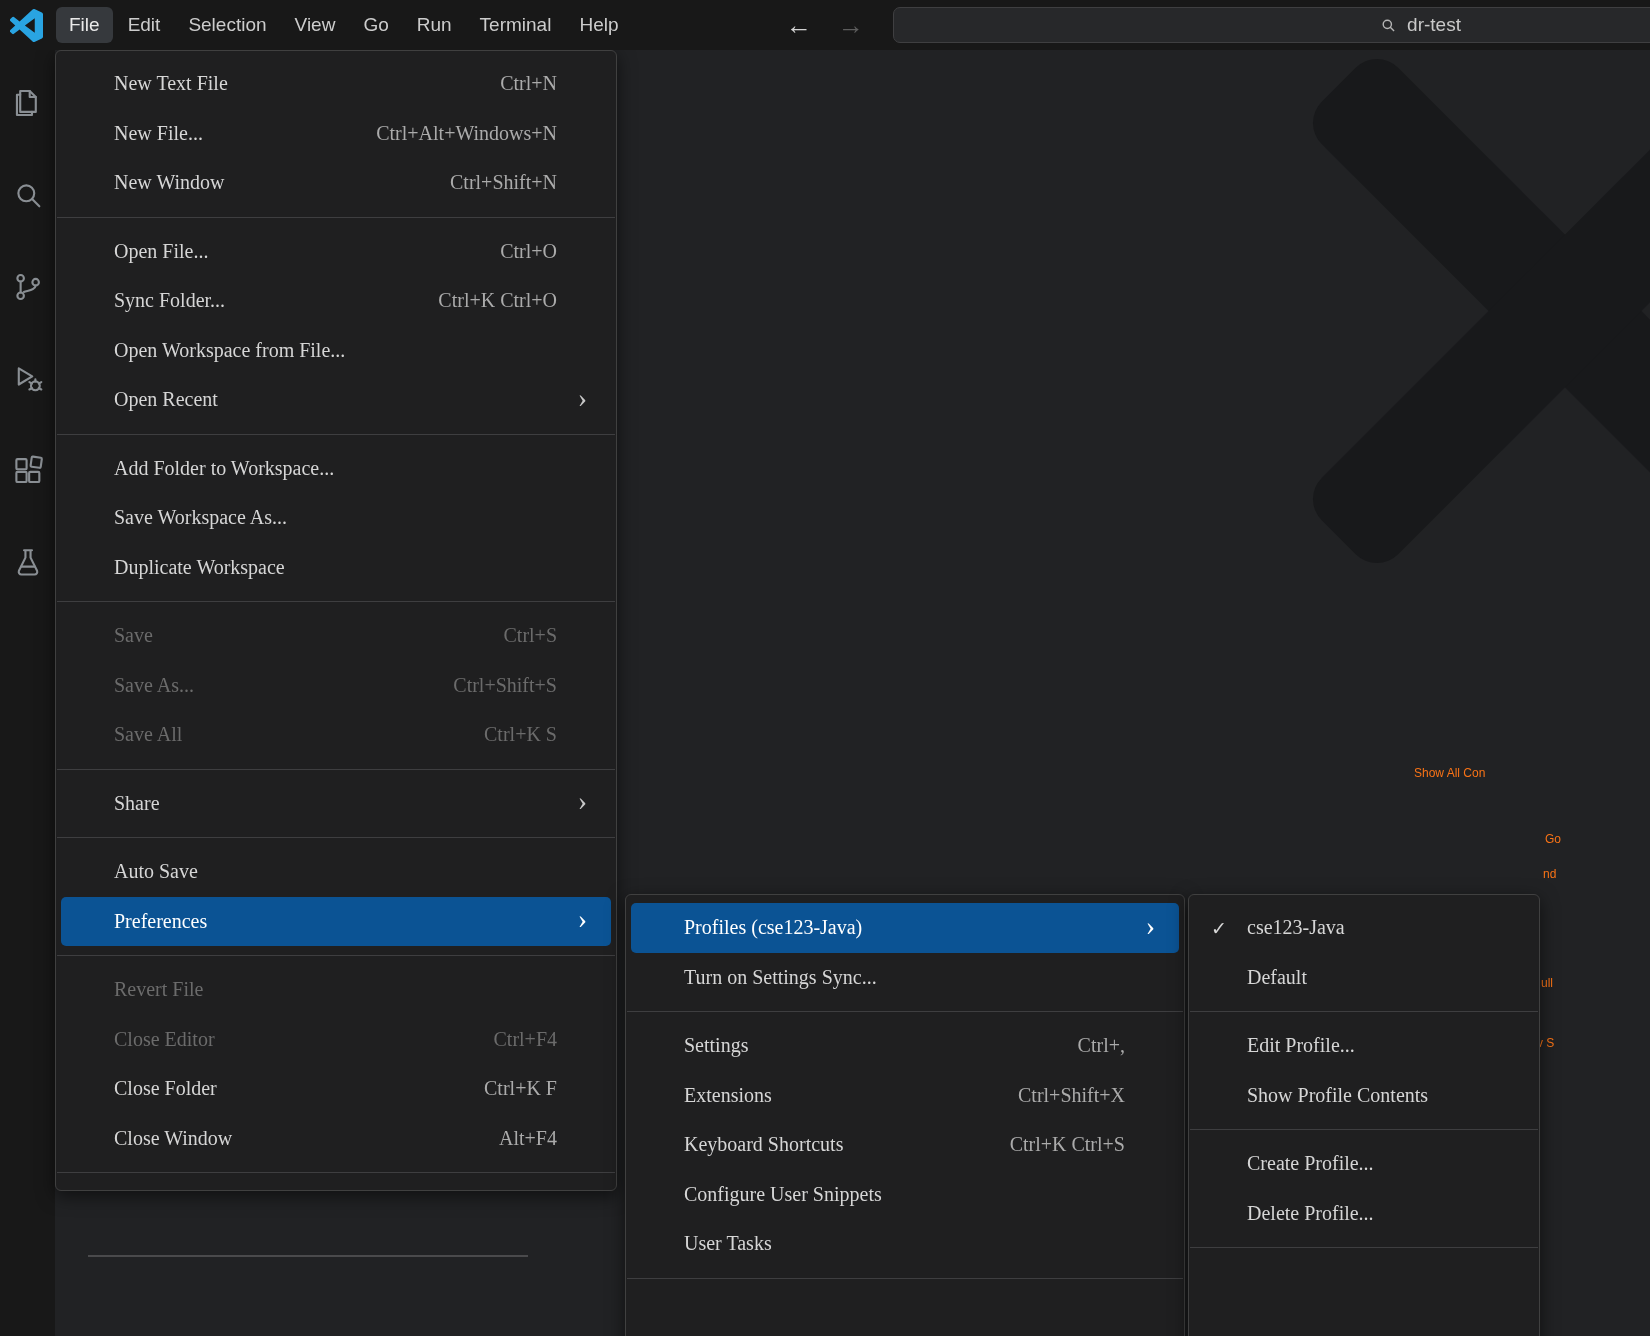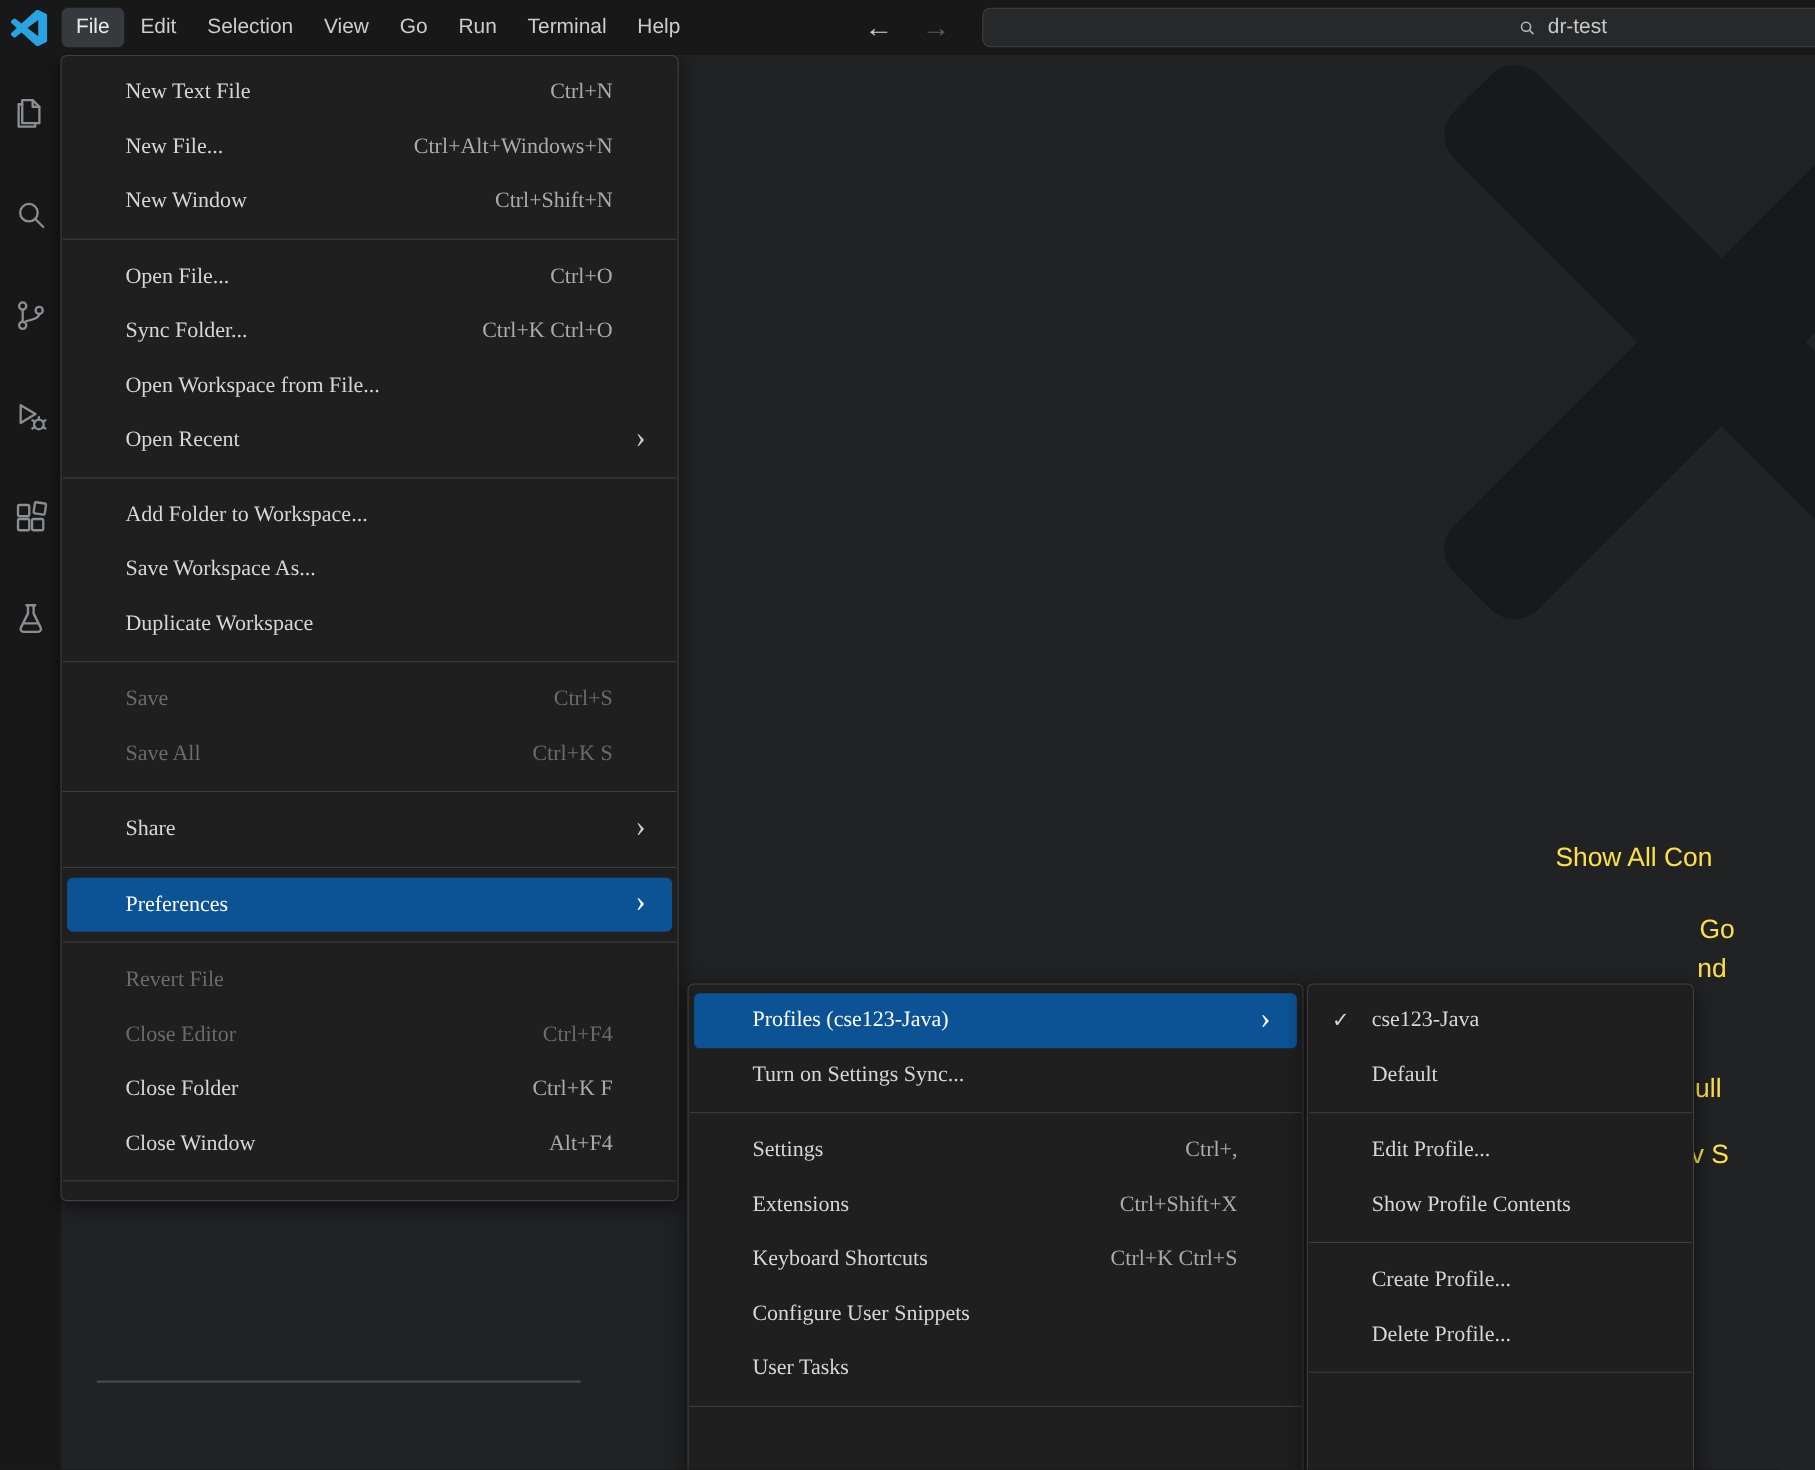--- a/index.html
+++ b/index.html
@@ -35,21 +35,21 @@
   .ab-icon svg { width:34px; height:34px; stroke:#8a8f94; stroke-width:1.5; fill:none;
     stroke-linecap:round; stroke-linejoin:round; }
 
   
   .editor { position:absolute; left:55px; top:50px; right:0; bottom:0;
     background:var(--editor-bg); overflow:hidden; z-index:1; }
   .wm-bar { position:absolute; left:1190px; top:207px; width:640px; height:108px;
     border-radius:30px; background:var(--watermark-shape); }
   .wm-bar.a { transform:rotate(45deg); }
   .wm-bar.b { transform:rotate(-45deg); }
-  .fragment { position:absolute; color:#fde047; font-size:24px; white-space:nowrap; z-index:2;text-align:center; }
+  .fragment { position:absolute; color:#f97316; font-size:12px; white-space:nowrap; z-index:2;text-align:center; }
   .panel-line { position:absolute; left:88px; top:1255px; width:440px; height:2px;
     background:#4a4a4c; z-index:2; }
 
   
   .menu { position:absolute; z-index:20; background:var(--menu-bg);
     border:1px solid var(--menu-border); border-radius:6px;
     box-shadow:0 5px 18px rgba(0,0,0,.55); padding:8px 0; overflow:hidden;font-family:Liberation Serif, serif; }
   .menu-item { display:flex; align-items:center; height:49.5px; margin:0 5px;
     border-radius:5px; font-size:20px; color:var(--text-primary); position:relative; cursor:default; }
   .menu-item .lbl { margin-left:53px; white-space:nowrap; }
@@ -182,29 +182,36 @@
     </div>
     <div class="menu-item">
       <span class="lbl">Duplicate Workspace</span>
     </div>
     <div class="menu-sep"></div>
     <div class="menu-item disabled">
       <span class="lbl">Save</span>
       <span class="sc">Ctrl+S</span>
     </div>
     <div class="menu-item disabled">
+      <span class="lbl">Save As...</span>
+      <span class="sc">Ctrl+Shift+S</span>
+    </div>
+    <div class="menu-item disabled">
       <span class="lbl">Save All</span>
       <span class="sc">Ctrl+K S</span>
     </div>
     <div class="menu-sep"></div>
     <div class="menu-item">
       <span class="lbl">Share</span>
       <span class="chev">›</span>
     </div>
     <div class="menu-sep"></div>
+    <div class="menu-item">
+      <span class="lbl">Auto Save</span>
+    </div>
     <div class="menu-item selected">
       <span class="lbl">Preferences</span>
       <span class="chev">›</span>
     </div>
     <div class="menu-sep"></div>
     <div class="menu-item disabled">
       <span class="lbl">Revert File</span>
     </div>
     <div class="menu-item disabled">
       <span class="lbl">Close Editor</span>

